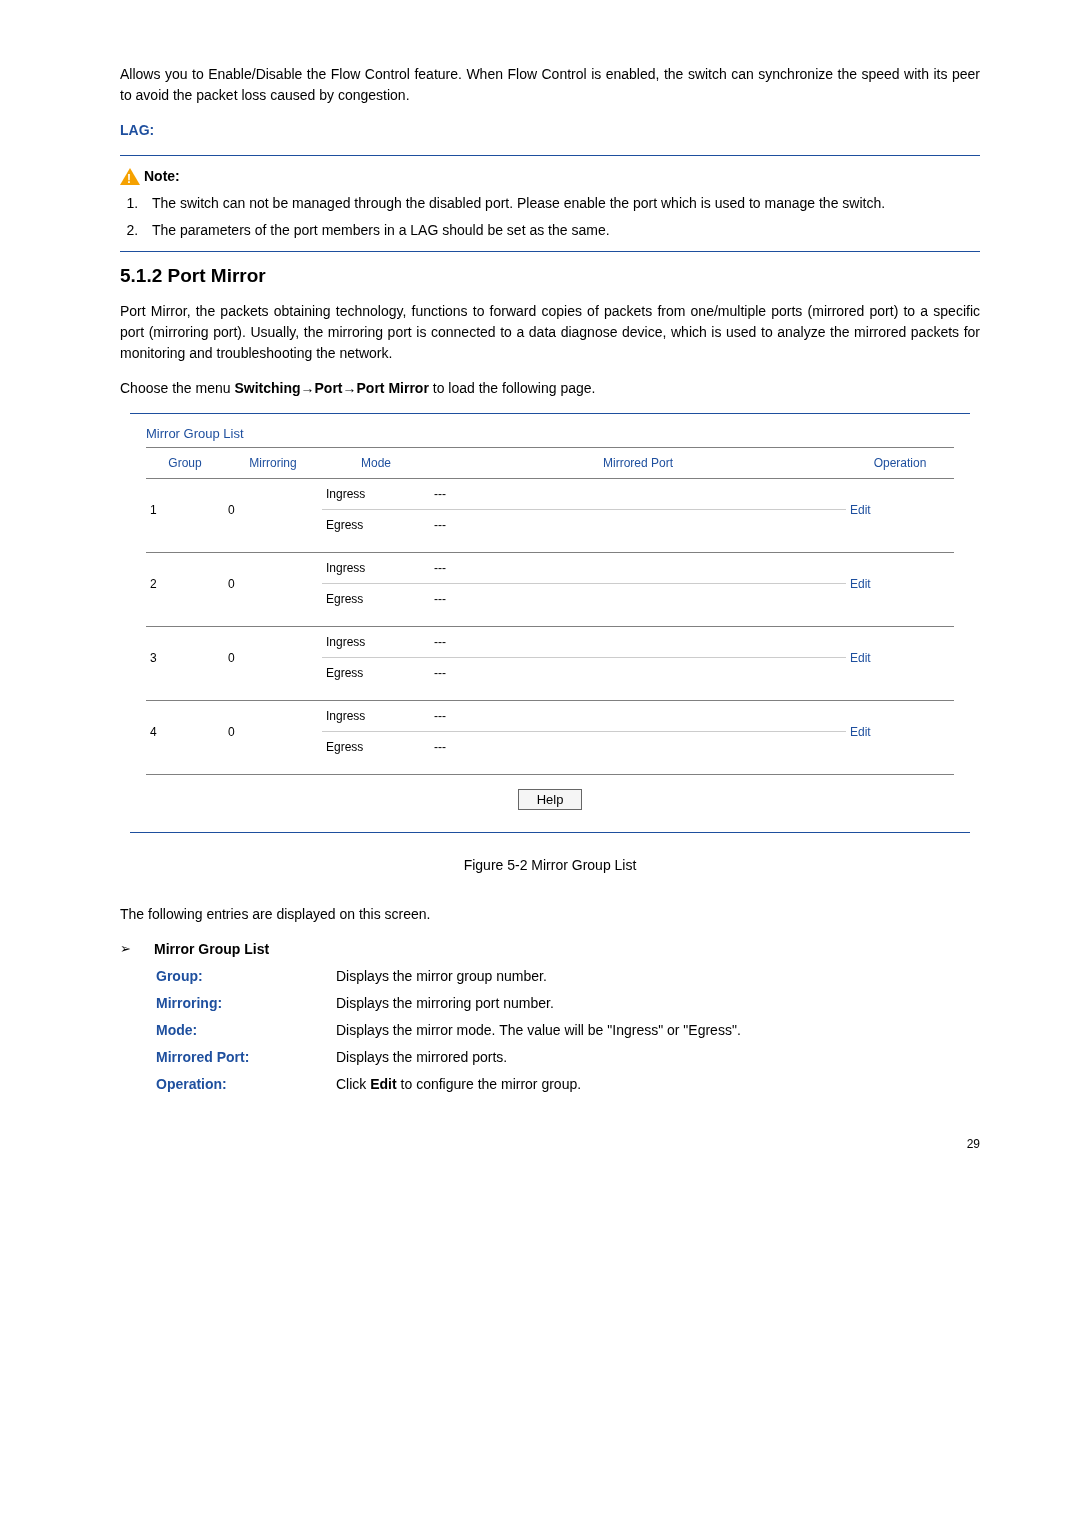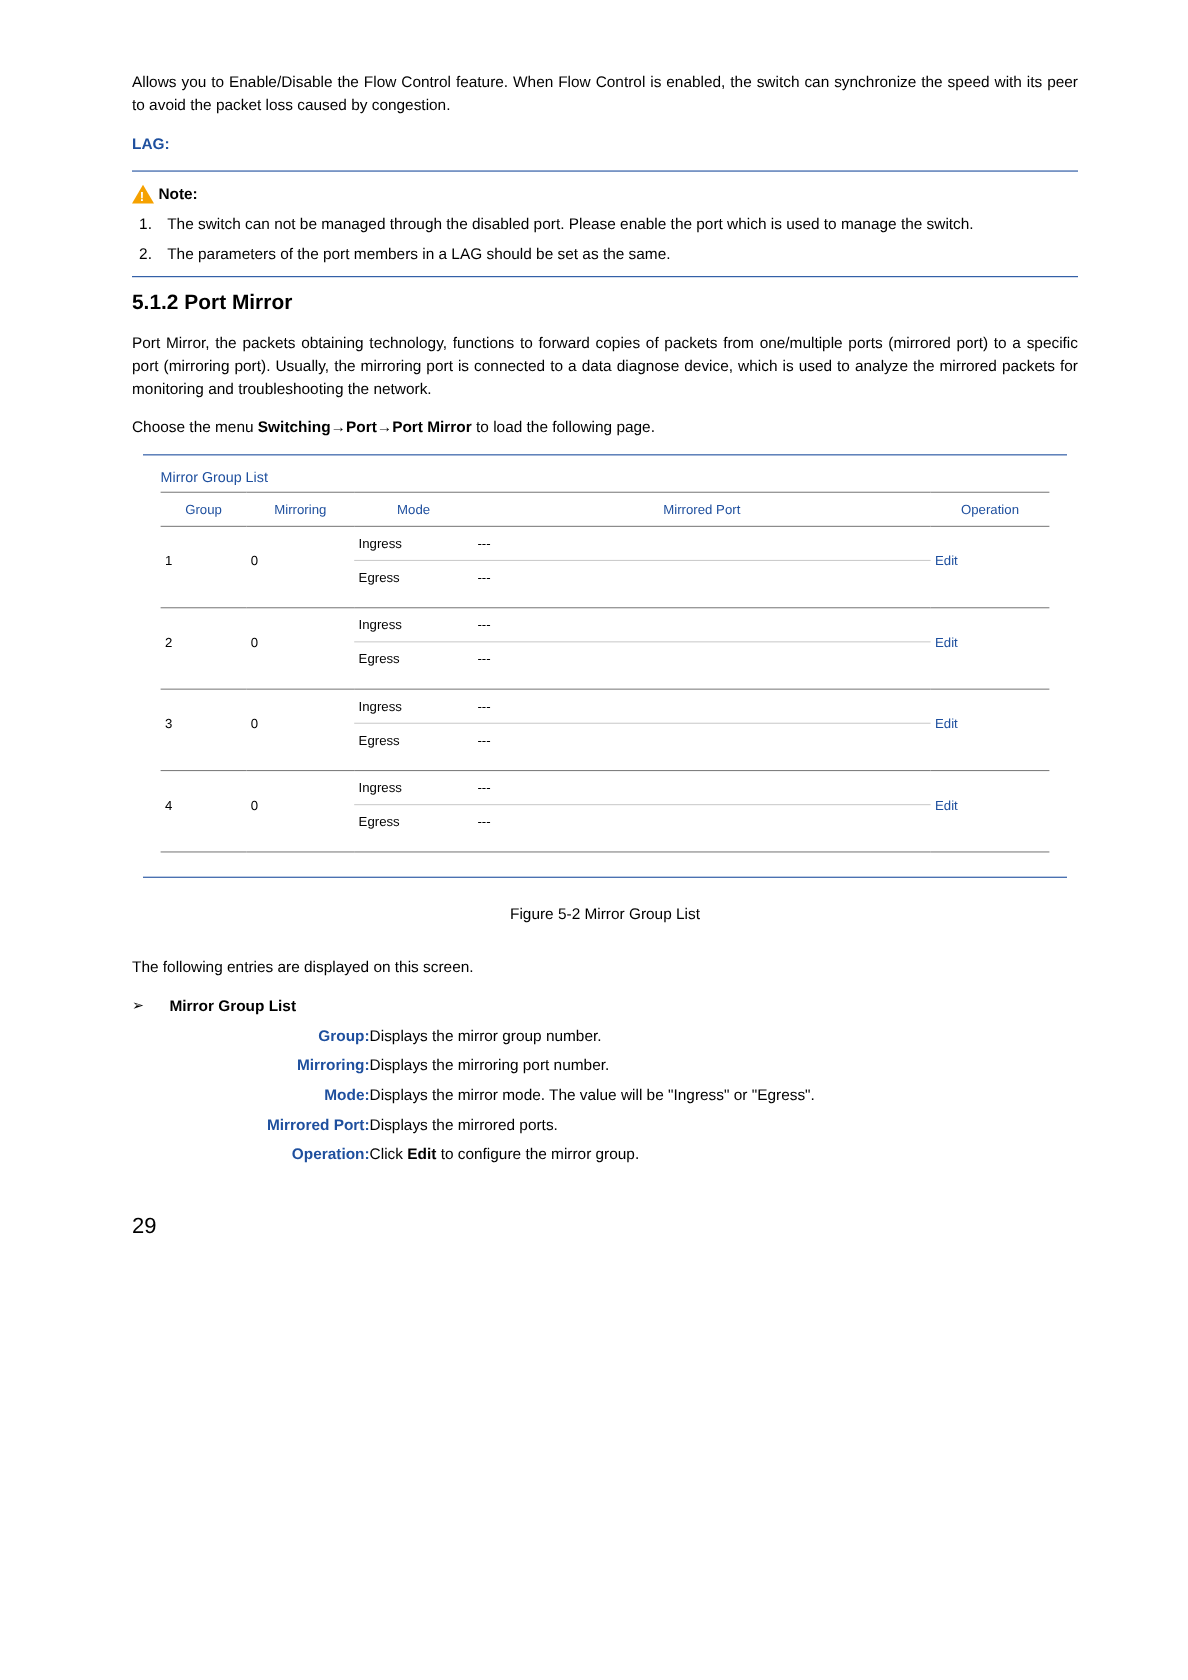--- a/index.html
+++ b/index.html
@@ -36,22 +36,22 @@
   .sep td { border-bottom: 1px solid #808080; padding:0; height:0; }
   .inner-sep { border-bottom: 1px solid #ccc; }
   .edit-link { color: #1e4f9e; }
   .help-btn-wrap { text-align: center; margin-top: 14px; }
   .help-btn { border: 1px solid #666; background: #f5f5f5; padding: 2px 18px; font-size: 13px; }
   .caption { text-align: center; margin: 22px 0 28px 0; font-size: 14px; }
   .bullet-row { display: flex; margin: 8px 0 6px 0; }
   .bullet-mark { width: 34px; font-size: 13px; }
   .bullet-label { font-weight: bold; }
   .def2-row { display: flex; margin: 6px 0 6px 36px; }
-  .def2-label { width: 180px; color: #1e4f9e; font-weight: bold; flex-shrink: 0; text-align: right; }
-  .page-num { text-align: left; margin-top: 40px; font-size: 20px; }
+  .def2-label { width: 180px; color: #1e4f9e; font-weight: bold; flex-shrink: 0; }
+  .page-num { text-align: right; margin-top: 40px; font-size: 12px; }
 </style>
 </head>
 <body>
 
 <div class="def-row">
   <div class="def-label"></div>
 </div>
 <div class="def-row">
   <div class="def-text">Allows you to Enable/Disable the Flow Control feature. When Flow Control is enabled, the switch can synchronize the speed with its peer to avoid the packet loss caused by congestion.</div>
 </div>
@@ -146,20 +146,23 @@
       </tr>
       <tr>
         <td>Egress</td>
         <td>---</td>
       </tr>
       <tr class="sep">
           <td colspan="5"></td>
         </tr>
     </tbody>
   </table>
+  <div class="help-btn-wrap">
+    <button class="help-btn">Help</button>
+  </div>
 </div>
 
 <div class="caption">Figure 5-2 Mirror Group List</div>
 
 <p class="body">The following entries are displayed on this screen.</p>
 
 <div class="bullet-row">
   <div class="bullet-mark">➢</div>
   <div class="bullet-label">Mirror Group List</div>
 </div>

